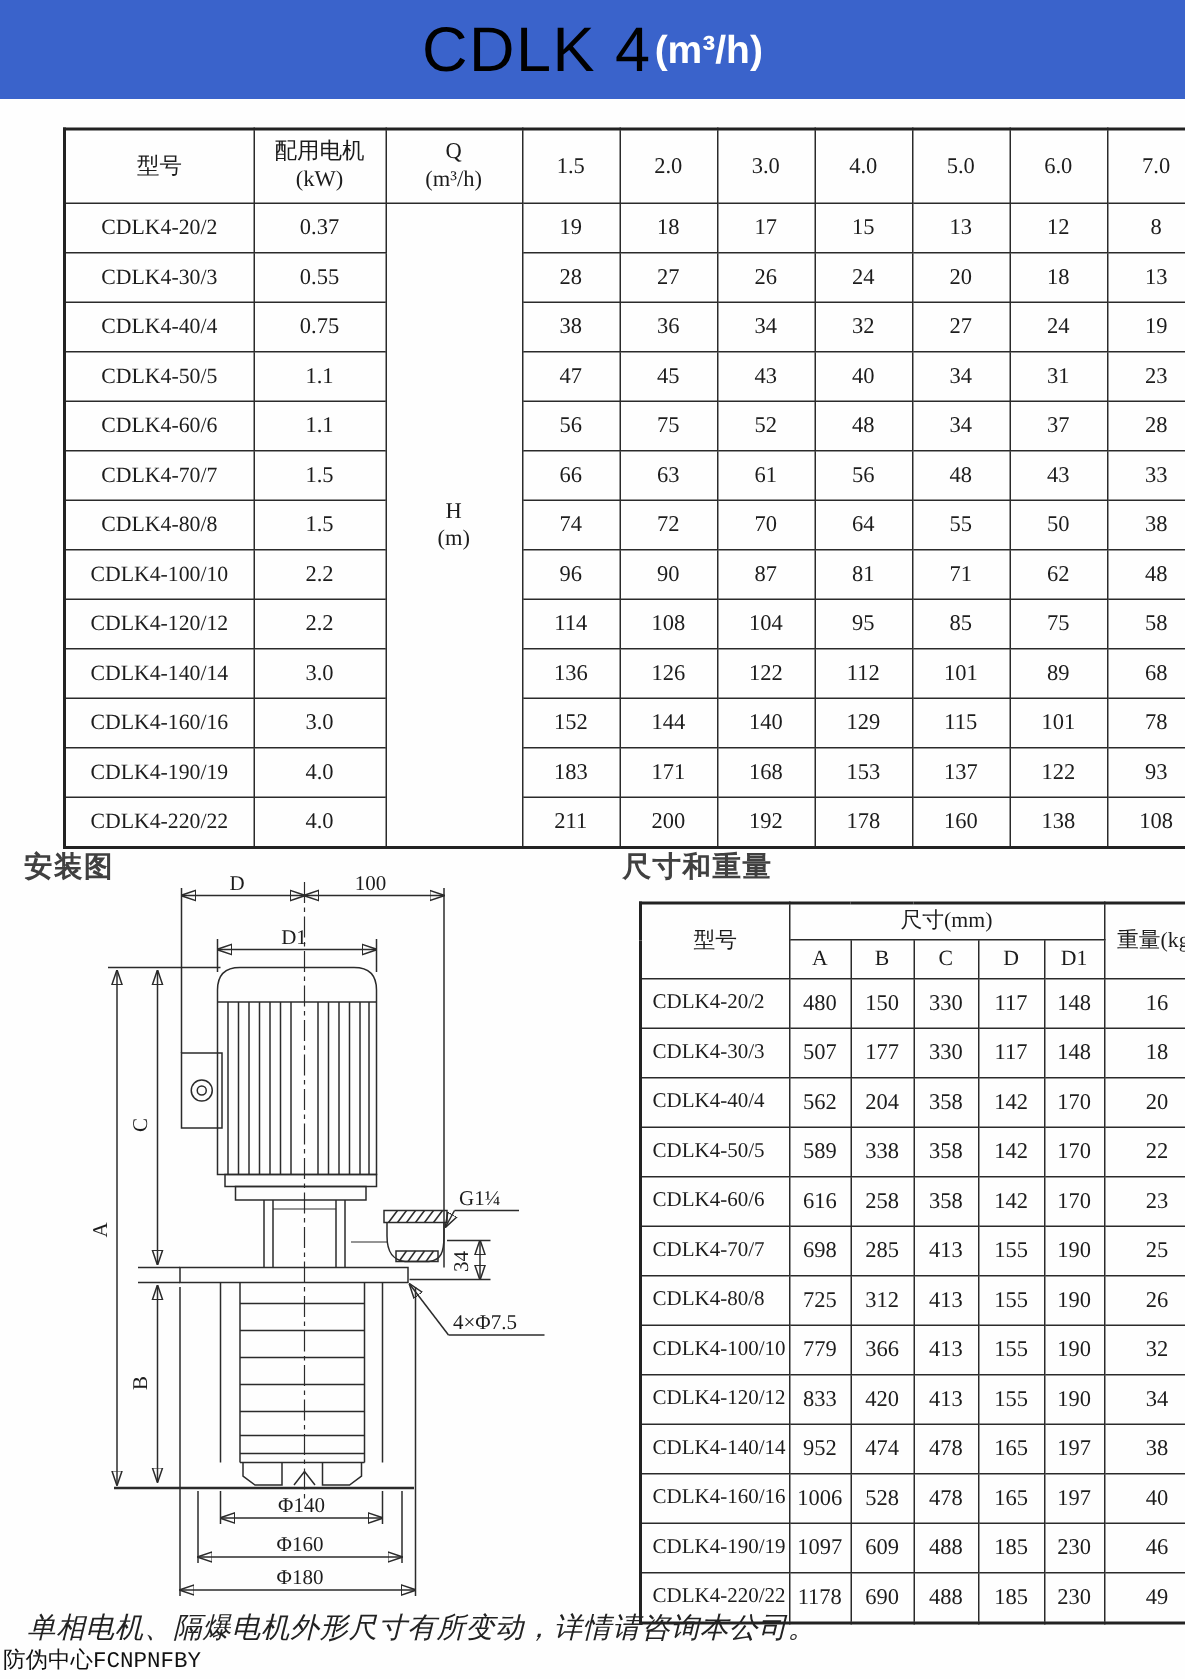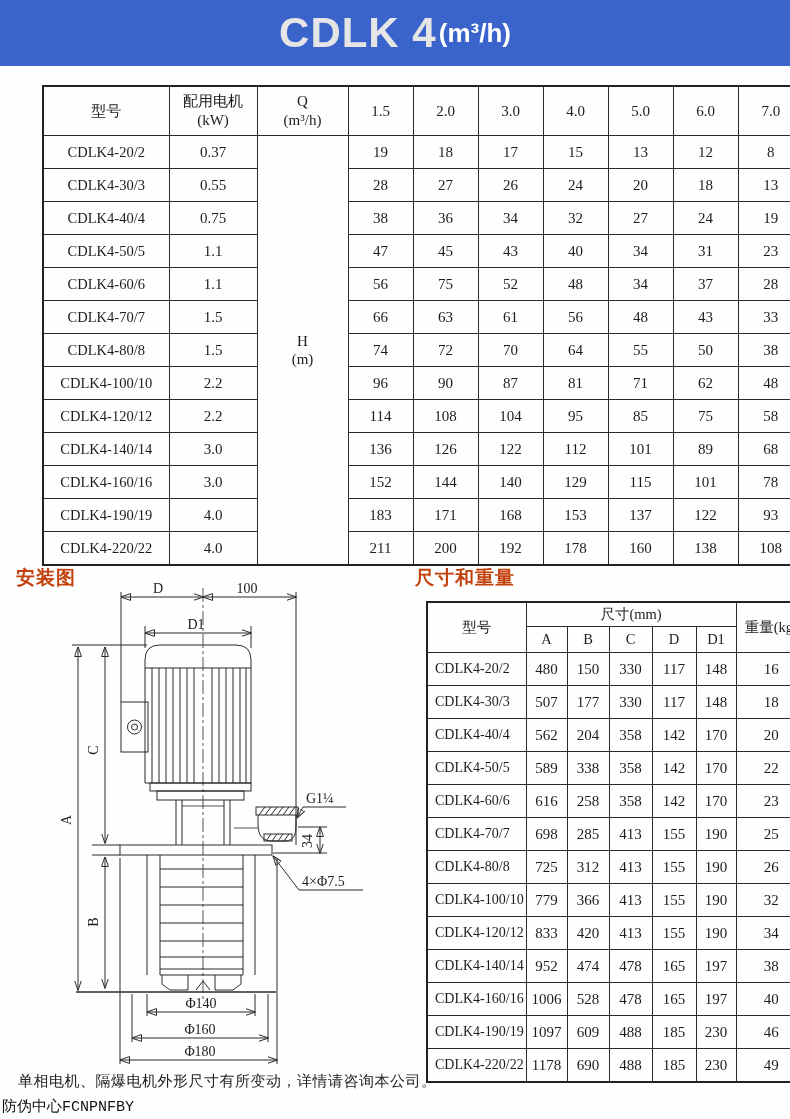--- a/index.html
+++ b/index.html
@@ -8,22 +8,22 @@
     background:#fefefe; color:#1c1c1c;
     font-family:"Liberation Serif","DejaVu Serif",serif;
     overflow:hidden;
   }
   
   .header-bar {
     position:absolute; left:0; top:8; width:790px; height:66px;
     background:#3a63cb; display:flex; align-items:center; justify-content:center;
   }
   .header-bar .title-main {
-    color:#e5e5e5; font-family:"Liberation Sans","DejaVu Sans",sans-serif;
-    font-size:42px; font-weight:700; letter-spacing:1px; line-height:1;
+    color:#000000; font-family:"Liberation Sans","DejaVu Sans",sans-serif;
+    font-size:42px; font-weight:400; letter-spacing:1px; line-height:1;
   }
   .header-bar .title-unit {
     color:#fff; font-family:"Liberation Sans","DejaVu Sans",sans-serif;
     font-size:26px; font-weight:600; line-height:1; margin-left:2px;
   }
   
   table { border-collapse:collapse; table-layout:fixed;margin-left:28px; }
   td, th { border:1px solid #2a2a2a; text-align:center; vertical-align:middle;
            font-weight:normal; padding:0; overflow:hidden; }
   .perf-table {
@@ -39,39 +39,40 @@
     border:2px solid #222;
   }
   .dims-table th { font-size:14.5px; line-height:1.2; }
   .dims-table .grp-row th { height:23px; }
   .dims-table .sub-row th { height:25px; }
   .dims-table td { height:32px; font-size:15px; }
   .dims-table .model-cell { text-align:left; padding-left:7px; font-size:14px; }
   
   .sec-title {
     position:absolute; font-family:"Liberation Sans","DejaVu Sans",sans-serif;
-    font-weight:700; font-size:19px; color:#c2410c; letter-spacing:1px;
+    font-weight:700; font-size:19px; color:#404040; letter-spacing:1px;
   }
   #sec-install { left:16px; top:565px; }
   #sec-dims    { left:415px; top:565px; }
   
   .diagram { position:absolute; left:6px; top:583px; }
   .diagram line, .diagram path, .diagram rect, .diagram circle, .diagram polyline, .diagram polygon {
     stroke:#2b2b2b; fill:none; stroke-width:1;
   }
   .diagram text {
     stroke:none; fill:#1c1c1c; font-family:"Liberation Serif","DejaVu Serif",serif;
     font-size:14px;
   }
   .diagram .thick { stroke-width:1.6; }
   .diagram .thin  { stroke-width:0.8; }
   
   .footer-note {
-    position:absolute; left:18px; top:1072px; font-size:15px; color:#222;
+    position:absolute; left:18px; top:1072px; font-size:19px; color:#222;
     letter-spacing:0.5px;
+    font-style:italic;
   }
   .watermark {
     position:absolute; left:2px; top:1097px; font-size:15px; color:#111;
     font-family:"Liberation Mono","DejaVu Sans Mono",monospace;
   }
 </style>
 </head>
 <body>
 
 <div class="header-bar" style="background: rgb(58, 99, 203);">

